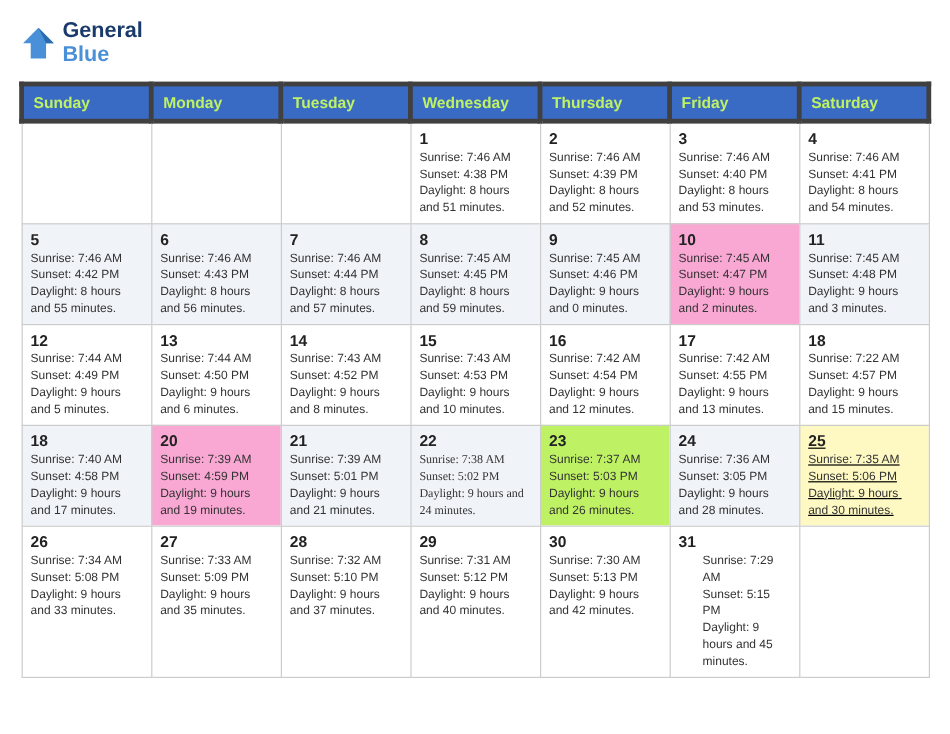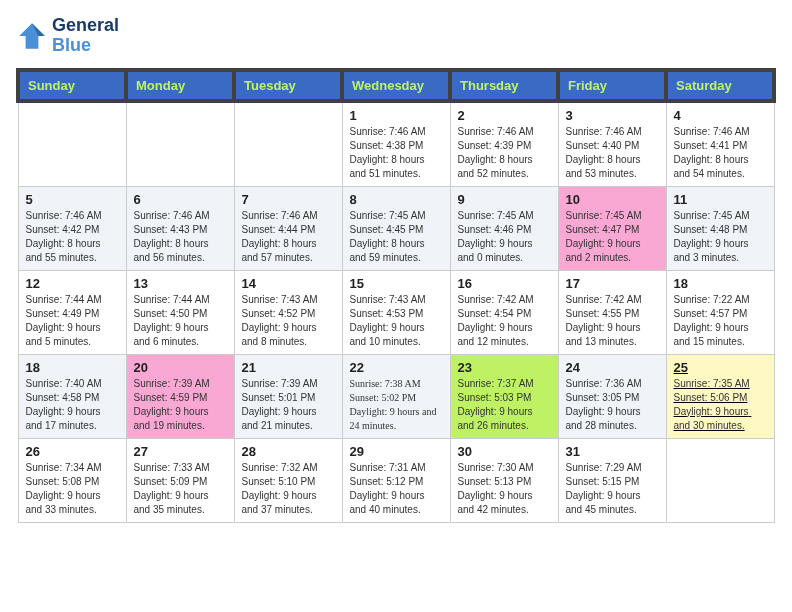--- a/index.html
+++ b/index.html
@@ -305,20 +305,20 @@
 Daylight: 9 hours and 40 minutes.</div>
         </td>
         <td>
           <div class="day-number">30</div>
           <div class="day-info" style="white-space: pre-wrap;">Sunrise: 7:30 AM
 Sunset: 5:13 PM
 Daylight: 9 hours and 42 minutes.</div>
         </td>
         <td>
           <div class="day-number">31</div>
-          <div class="day-info" style="white-space: pre-wrap;">Sunrise: 7:29 AM
+          <div class="day-info" style="white-space: pre-wrap; margin-left: 20px;">Sunrise: 7:29 AM
 Sunset: 5:15 PM
 Daylight: 9 hours and 45 minutes.</div>
         </td>
         <td class="empty-cell"></td>
       </tr>
     </tbody>
 </table>
 
 </body></html>

